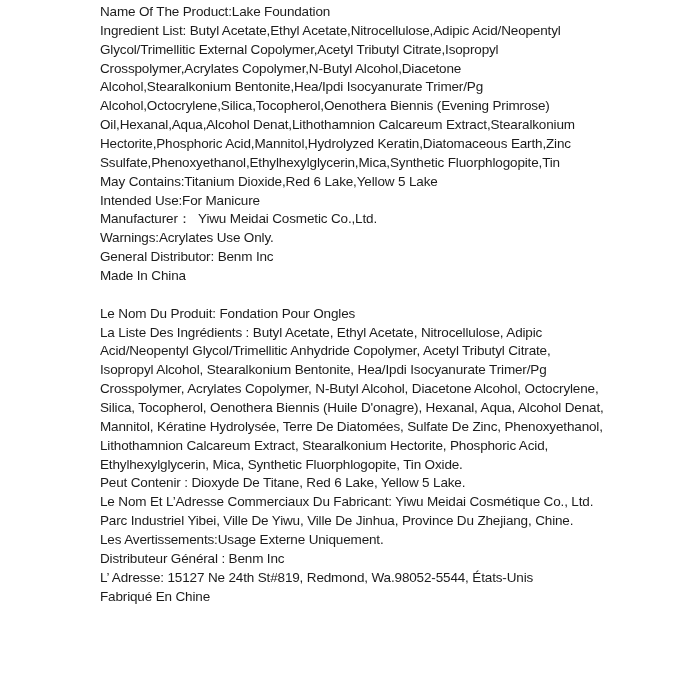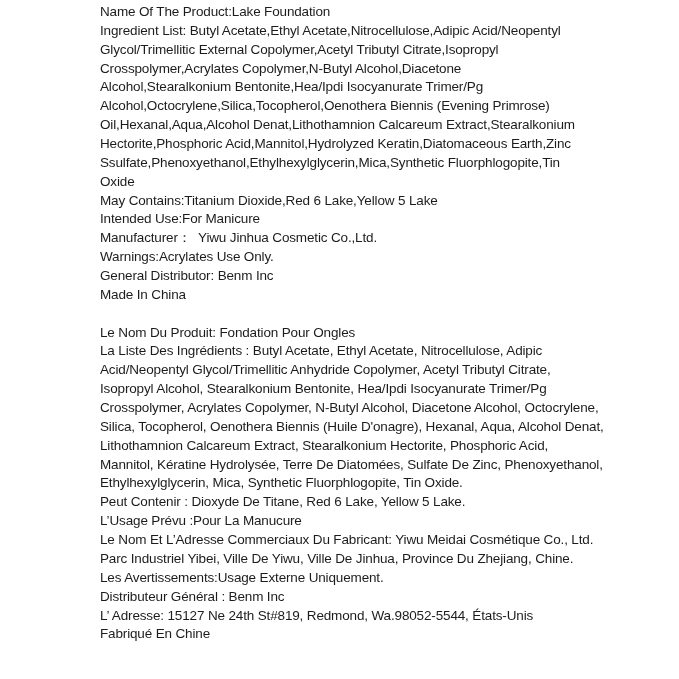--- a/index.html
+++ b/index.html
@@ -35,41 +35,39 @@
   <section class="block">
       <div class="line">Name Of The Product:Lake Foundation</div>
       <div class="line">Ingredient List: Butyl Acetate,Ethyl Acetate,Nitrocellulose,Adipic Acid/Neopentyl</div>
       <div class="line">Glycol/Trimellitic External Copolymer,Acetyl Tributyl Citrate,Isopropyl</div>
       <div class="line">Crosspolymer,Acrylates Copolymer,N-Butyl Alcohol,Diacetone</div>
       <div class="line">Alcohol,Stearalkonium Bentonite,Hea/Ipdi Isocyanurate Trimer/Pg</div>
       <div class="line">Alcohol,Octocrylene,Silica,Tocopherol,Oenothera Biennis (Evening Primrose)</div>
       <div class="line">Oil,Hexanal,Aqua,Alcohol Denat,Lithothamnion Calcareum Extract,Stearalkonium</div>
       <div class="line">Hectorite,Phosphoric Acid,Mannitol,Hydrolyzed Keratin,Diatomaceous Earth,Zinc</div>
       <div class="line">Ssulfate,Phenoxyethanol,Ethylhexylglycerin,Mica,Synthetic Fluorphlogopite,Tin</div>
-      <div class="line">Oxide</div>
       <div class="line">May Contains:Titanium Dioxide,Red 6 Lake,Yellow 5 Lake</div>
       <div class="line">Intended Use:For Manicure</div>
-      <div class="line">Manufacturer：  Yiwu Jinhua Cosmetic Co.,Ltd.</div>
+      <div class="line">Manufacturer：  Yiwu Meidai Cosmetic Co.,Ltd.</div>
       <div class="line">Warnings:Acrylates Use Only.</div>
       <div class="line">General Distributor: Benm Inc</div>
       <div class="line">Made In China</div>
     </section>
   <div class="section-gap"></div>
   <section class="block">
       <div class="line">Le Nom Du Produit: Fondation Pour Ongles</div>
       <div class="line">La Liste Des Ingrédients : Butyl Acetate, Ethyl Acetate, Nitrocellulose, Adipic</div>
       <div class="line">Acid/Neopentyl Glycol/Trimellitic Anhydride Copolymer, Acetyl Tributyl Citrate,</div>
       <div class="line">Isopropyl Alcohol, Stearalkonium Bentonite, Hea/Ipdi Isocyanurate Trimer/Pg</div>
       <div class="line">Crosspolymer, Acrylates Copolymer, N-Butyl Alcohol, Diacetone Alcohol, Octocrylene,</div>
       <div class="line">Silica, Tocopherol, Oenothera Biennis (Huile D'onagre), Hexanal, Aqua, Alcohol Denat,</div>
+      <div class="line">Mannitol, Kératine Hydrolysée, Terre De Diatomées, Sulfate De Zinc, Phenoxyethanol,</div>
       <div class="line">Lithothamnion Calcareum Extract, Stearalkonium Hectorite, Phosphoric Acid,</div>
-      <div class="line">Mannitol, Kératine Hydrolysée, Terre De Diatomées, Sulfate De Zinc, Phenoxyethanol,</div>
       <div class="line">Ethylhexylglycerin, Mica, Synthetic Fluorphlogopite, Tin Oxide.</div>
       <div class="line">Peut Contenir : Dioxyde De Titane, Red 6 Lake, Yellow 5 Lake.</div>
-      <div class="line">L’Usage Prévu :Pour La Manucure</div>
       <div class="line">Le Nom Et L’Adresse Commerciaux Du Fabricant: Yiwu Meidai Cosmétique Co., Ltd.</div>
       <div class="line">Parc Industriel Yibei, Ville De Yiwu, Ville De Jinhua, Province Du Zhejiang, Chine.</div>
       <div class="line">Les Avertissements:Usage Externe Uniquement.</div>
       <div class="line">Distributeur Général : Benm Inc</div>
       <div class="line">L’ Adresse: 15127 Ne 24th St#819, Redmond, Wa.98052-5544, États-Unis</div>
       <div class="line">Fabriqué En Chine</div>
     </section>
 </div>
 
 </body></html>

